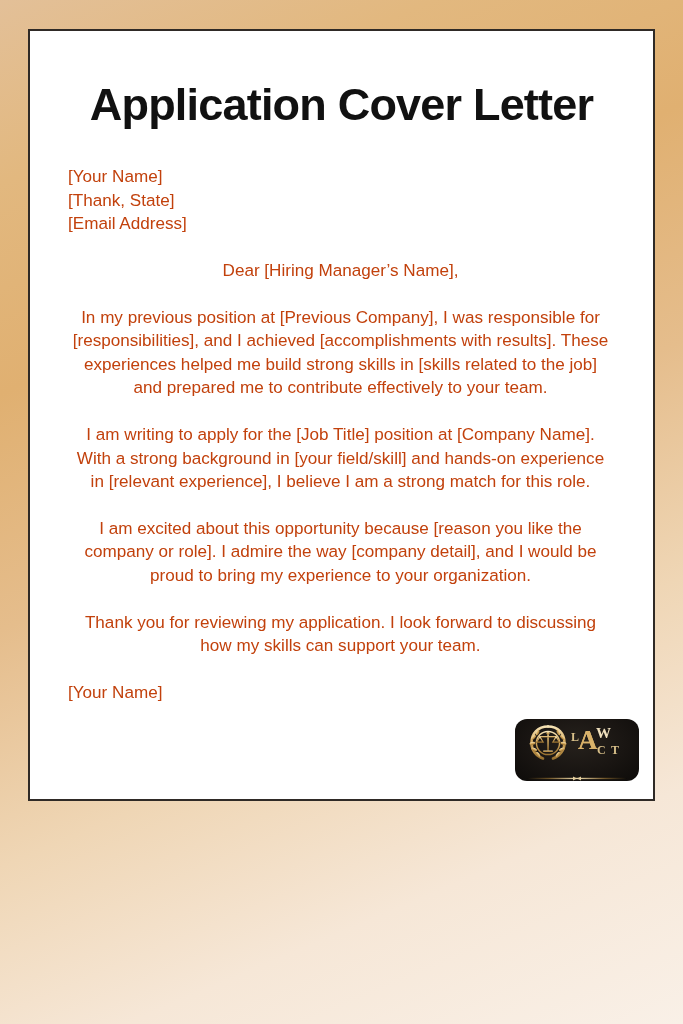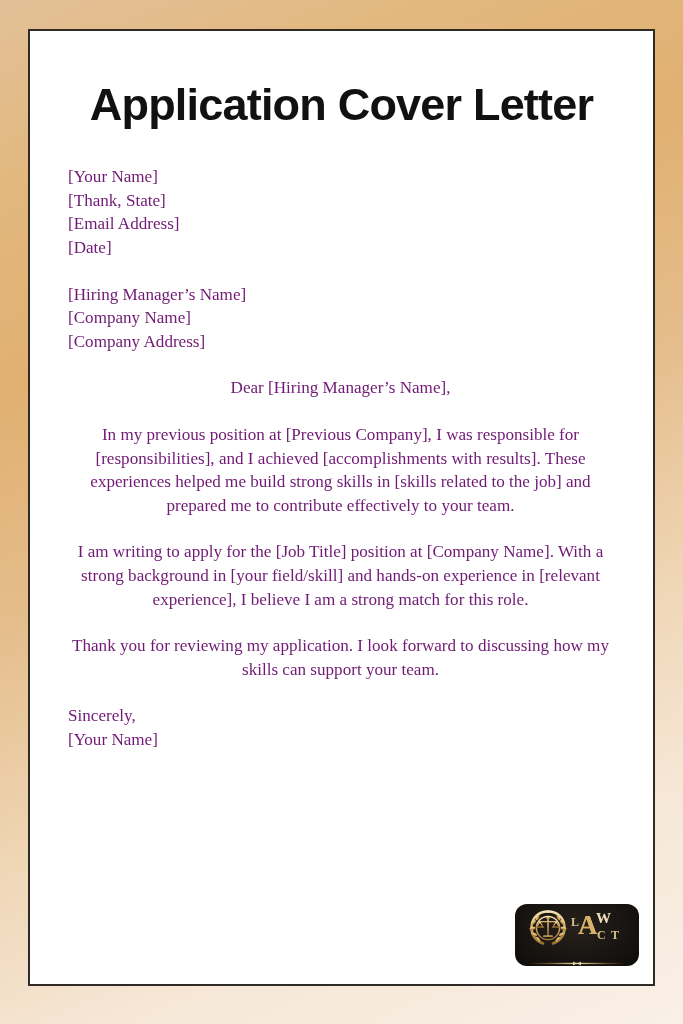--- a/index.html
+++ b/index.html
@@ -30,21 +30,21 @@
         #f6e7d7 82%,
         #f9f0e7 100%);
   }
 
   
   #letter-sheet {
     position: absolute;
     left: 28px;
     top: 29px;
     width: 627px;
-    height: 957px;
+    height: 772px;
     box-sizing: border-box;
     background: #ffffff;
     border: 2px solid #2f2a26;
   }
 
   .sheet-inner {
     position: absolute;
     left: 0; top: 0; right: 0; bottom: 0;
     padding: 50px 36px 0 36px;
     box-sizing: border-box;
@@ -60,24 +60,23 @@
     letter-spacing: -0.8px;
     color: #111111;
     font-family: "Liberation Sans", sans-serif;
   }
 
   
   #letter-body {
     margin-top: 37px;
     padding-left: 2px;
     padding-right: 4px;
-    color: #701a75;
+    color: #c2410c;
     font-size: 17.1px;
     line-height: 23.6px;
-    font-family: Liberation Serif, serif;
   }
 
   .addr-block {
     margin: 0 0 23px 0;
   }
   .addr-line {
     display: block;
     white-space: pre;
   }
 
@@ -194,37 +193,31 @@
     <div class="sheet-inner">
 
       <h1 id="letter-title">Application Cover Letter</h1>
 
       <div id="letter-body">
 
         <div class="addr-block">
           <span class="addr-line">[Your Name]</span>
           <span class="addr-line">[Thank, State]</span>
           <span class="addr-line">[Email Address]</span>
-          <span class="addr-line">[Date]</span>
         </div>
 
-        <div class="addr-block">
-          <span class="addr-line">[Hiring Manager’s Name]</span>
-          <span class="addr-line">[Company Name]</span>
-          <span class="addr-line">[Company Address]</span>
-        </div>
 
         <p class="para salutation">Dear [Hiring Manager’s Name],</p>
 
         <p class="para">In my previous position at [Previous Company], I was responsible for [responsibilities], and I achieved [accomplishments with results]. These experiences helped me build strong skills in [skills related to the job] and prepared me to contribute effectively to your team.</p>
         <p class="para">I am writing to apply for the [Job Title] position at [Company Name]. With a strong background in [your field/skill] and hands-on experience in [relevant experience], I believe I am a strong match for this role.</p>
+        <p class="para">I am excited about this opportunity because [reason you like the company or role]. I admire the way [company detail], and I would be proud to bring my experience to your organization.</p>
         <p class="para">Thank you for reviewing my application. I look forward to discussing how my skills can support your team.</p>
 
         <div class="sign-block">
-          <span class="sign-line">Sincerely,</span>
           <span class="sign-line">[Your Name]</span>
         </div>
 
       </div>
     </div>
 
     <div id="brand-logo">
 
       <div class="logo-row">
 

